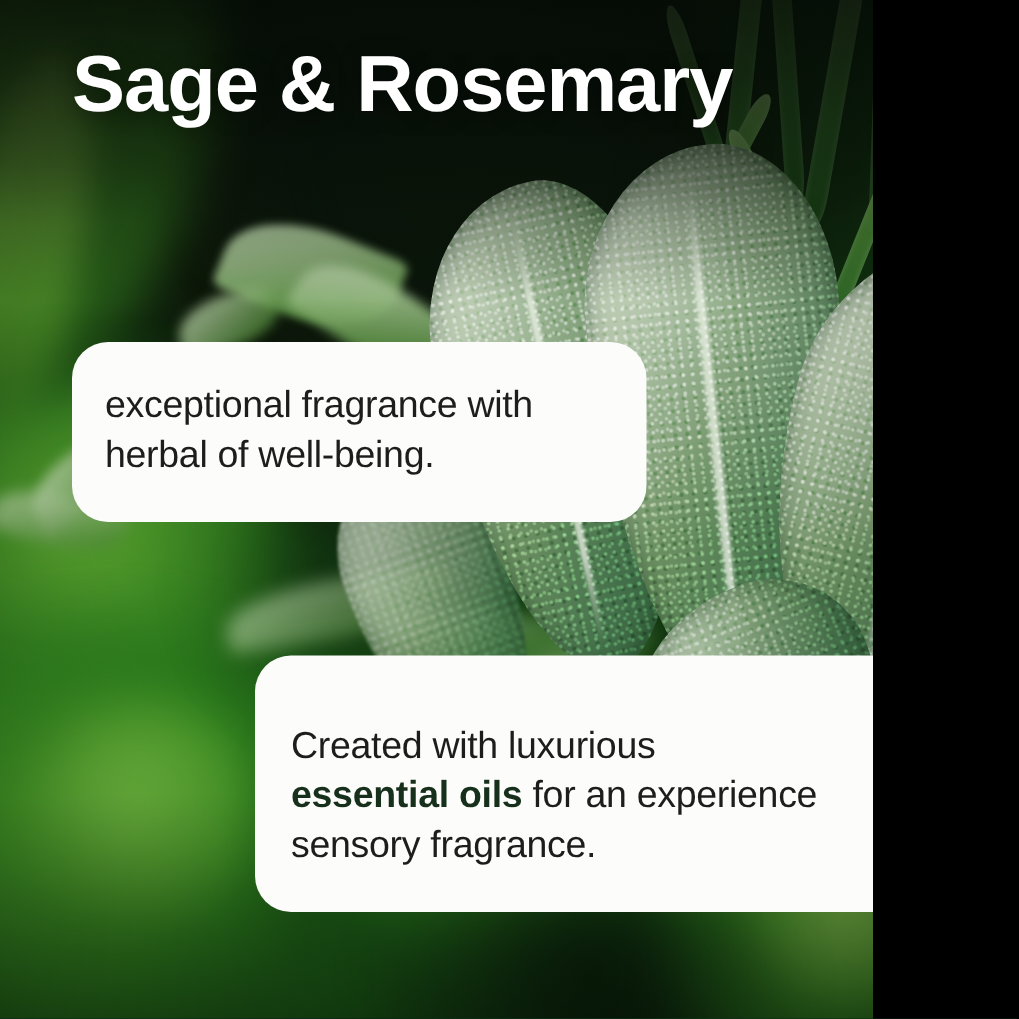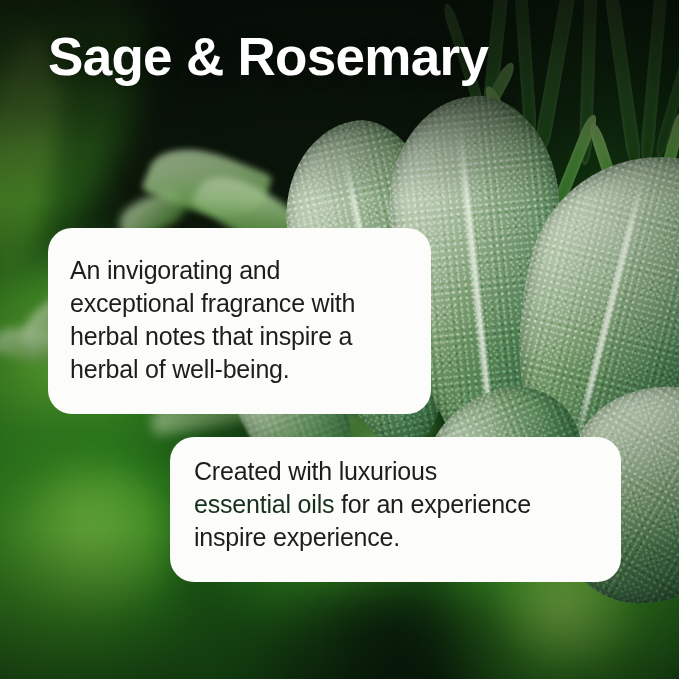--- a/index.html
+++ b/index.html
@@ -2,21 +2,21 @@
 <html><head>
 <meta charset="utf-8">
 <style>
   html, body {
     margin: 0;
     padding: 0;
     background: #000;
   }
   #stage {
     position: relative;
-    width: 679px;
+    width: 582px;
     height: 679px;
     overflow: hidden;
     font-family: "Liberation Sans", sans-serif;
     background: #14532d;
   }
 
   
   .photo {
     position: absolute;
     inset: 0;
@@ -240,26 +240,26 @@
   .card-1 {
     left: 48px;
     top: 228px;
     width: 383px;
     padding: 26px 28px 28px 22px;
   }
   .card-2 {
     left: 170px;
     top: 437px;
     width: 451px;
-    padding: 18px 24px 28px 22px;
+    padding: 44px 24px 28px 22px;
   }
   .card .line { white-space: nowrap; }
   .card-2 .line { margin-left: 2px; }
   .hl {
-    font-weight: 400;
+    font-weight: 700;
     color: #17301c;
     text-align: center;
   }
 </style>
 </head>
 <body>
 
 <div id="stage">
 
   <div class="photo">
@@ -314,25 +314,23 @@
     <div class="sage sage-e"></div>
 
     <div class="blob b-bot-dark"></div>
     <div class="topdark"></div>
     <div class="vignette"></div>
   </div>
 
   <div class="title">Sage &amp; Rosemary</div>
 
   <div class="card card-1">
-    <div class="line">An invigorating and</div>
     <div class="line">exceptional fragrance with</div>
-    <div class="line">herbal notes that inspire a</div>
     <div class="line">herbal of well-being.</div>
   </div>
 
   <div class="card card-2">
     <div class="line">Created with luxurious</div>
     <div class="line"><span class="hl">essential oils</span><span> for an experience</span></div>
-    <div class="line">inspire experience.</div>
+    <div class="line">sensory fragrance.</div>
   </div>
 
 </div>
 
 </body></html>

